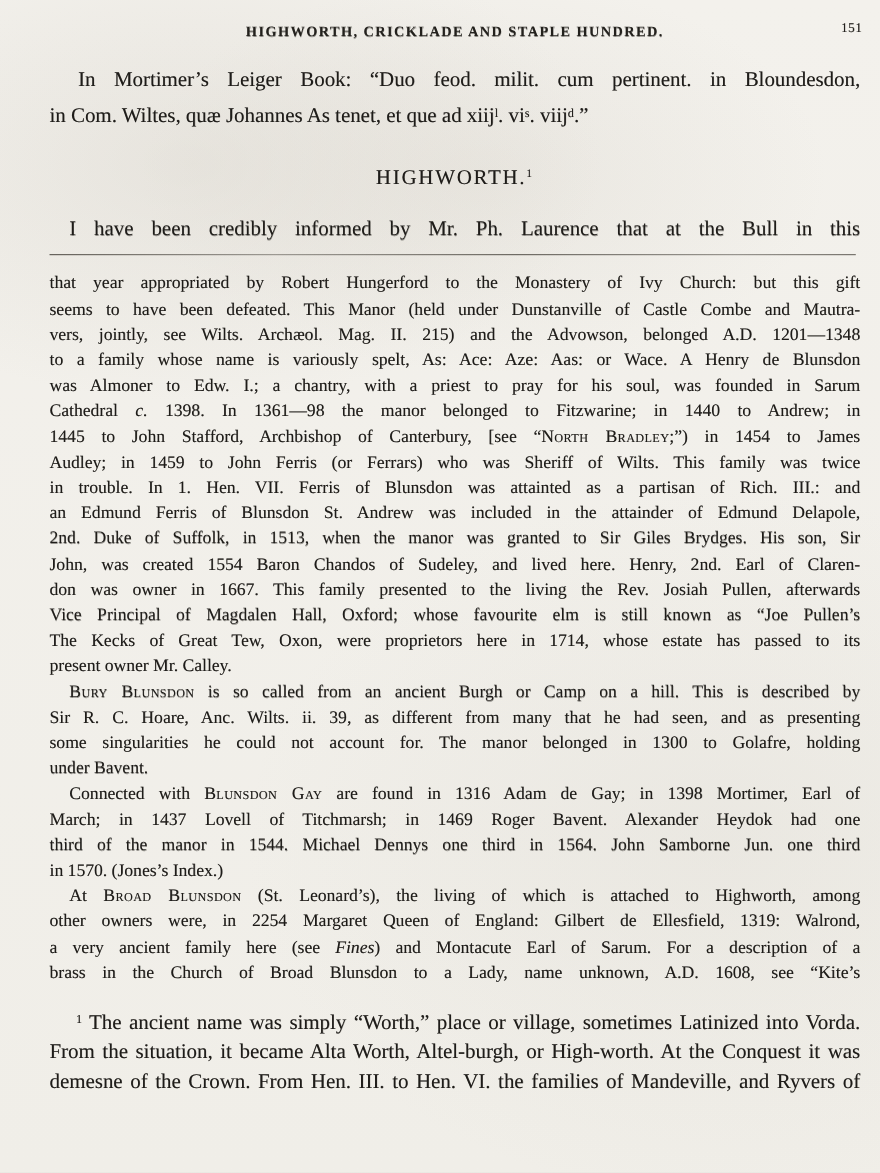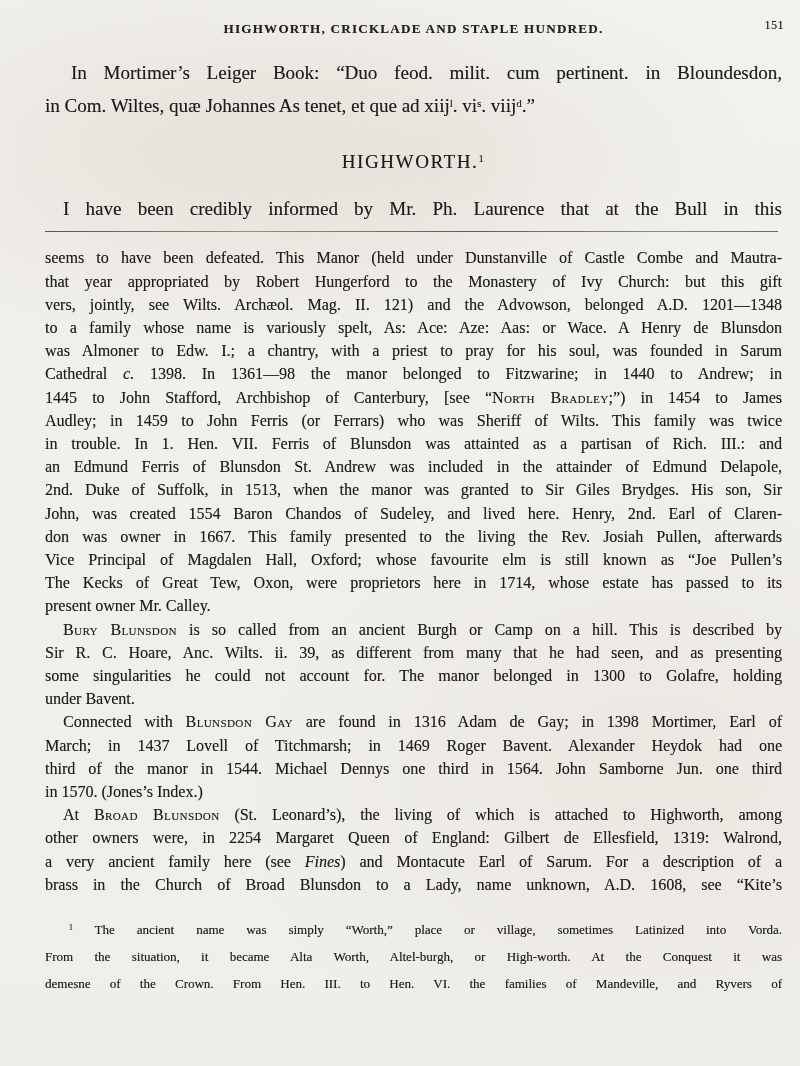--- a/index.html
+++ b/index.html
@@ -25,21 +25,21 @@
   .mortimer{margin-top:16px;}
   .mortimer .ind{text-indent:26px;}
   .section-heading{margin:26px 0 16px;text-align:center;font-size:19px;font-weight:400;
     letter-spacing:1.6px;line-height:28px;}
   .lead{margin-top:14px;}
   .lead .ind{text-indent:18px;}
   .divider{margin-top:6px;width:99.5%;height:1.4px;border:0;
     background:linear-gradient(90deg, rgba(62,58,51,0.85), rgba(62,58,51,0.5) 28%, rgba(62,58,51,0.8) 58%, rgba(62,58,51,0.55) 85%, rgba(62,58,51,0.75));}
   .notes{margin-top:14px;font-size:16px;line-height:23.2px;}
   .notes .ind{text-indent:18px;}
-  .footnote{margin-top:20px;font-size:13px;line-height:27px;}
+  .footnote{margin-top:20px;font-size:19px;line-height:27px;}
   .footnote .ind{text-indent:24px;}
   .sc{font-variant:small-caps;letter-spacing:0.4px;}
   .i{font-style:italic;}
   sup{font-size:58%;line-height:0;vertical-align:baseline;position:relative;top:-0.5em;}
   .section-heading sup{font-size:55%;top:-0.55em;}
 </style>
 </head>
 <body>
 
 <div class="page">
@@ -56,23 +56,23 @@
 
   <h2 class="section-heading"><span>HIGHWORTH.</span><sup>1</sup></h2>
 
   <section class="lead main-text">
       <div class="tline ind"><span>I have been credibly informed by Mr. Ph. Laurence that at the Bull in this</span></div>
     </section>
 
   <div class="divider"></div>
 
   <section class="notes">
+      <div class="tline"><span>that year appropriated by Robert Hungerford to the Monastery of Ivy Church: but this gift</span></div>
       <div class="tline"><span>seems to have been defeated. This Manor (held under Dunstanville of Castle Combe and Mautra-</span></div>
-      <div class="tline"><span>that year appropriated by Robert Hungerford to the Monastery of Ivy Church: but this gift</span></div>
-      <div class="tline"><span>vers, jointly, see Wilts. Archæol. Mag. II. 121) and the Advowson, belonged A.D. 1201—1348</span></div>
+      <div class="tline"><span>vers, jointly, see Wilts. Archæol. Mag. II. 215) and the Advowson, belonged A.D. 1201—1348</span></div>
       <div class="tline"><span>to a family whose name is variously spelt, As: Ace: Aze: Aas: or Wace. A Henry de Blunsdon</span></div>
       <div class="tline"><span>was Almoner to Edw. I.; a chantry, with a priest to pray for his soul, was founded in Sarum</span></div>
       <div class="tline"><span>Cathedral </span><span class="i">c.</span><span> 1398. In 1361—98 the manor belonged to Fitzwarine; in 1440 to Andrew; in</span></div>
       <div class="tline"><span>1445 to John Stafford, Archbishop of Canterbury, [see “</span><span class="sc">North Bradley</span><span>;”) in 1454 to James</span></div>
       <div class="tline"><span>Audley; in 1459 to John Ferris (or Ferrars) who was Sheriff of Wilts. This family was twice</span></div>
       <div class="tline"><span>in trouble. In 1. Hen. VII. Ferris of Blunsdon was attainted as a partisan of Rich. III.: and</span></div>
       <div class="tline"><span>an Edmund Ferris of Blunsdon St. Andrew was included in the attainder of Edmund Delapole,</span></div>
       <div class="tline"><span>2nd. Duke of Suffolk, in 1513, when the manor was granted to Sir Giles Brydges. His son, Sir</span></div>
       <div class="tline"><span>John, was created 1554 Baron Chandos of Sudeley, and lived here. Henry, 2nd. Earl of Claren-</span></div>
       <div class="tline"><span>don was owner in 1667. This family presented to the living the Rev. Josiah Pullen, afterwards</span></div>

